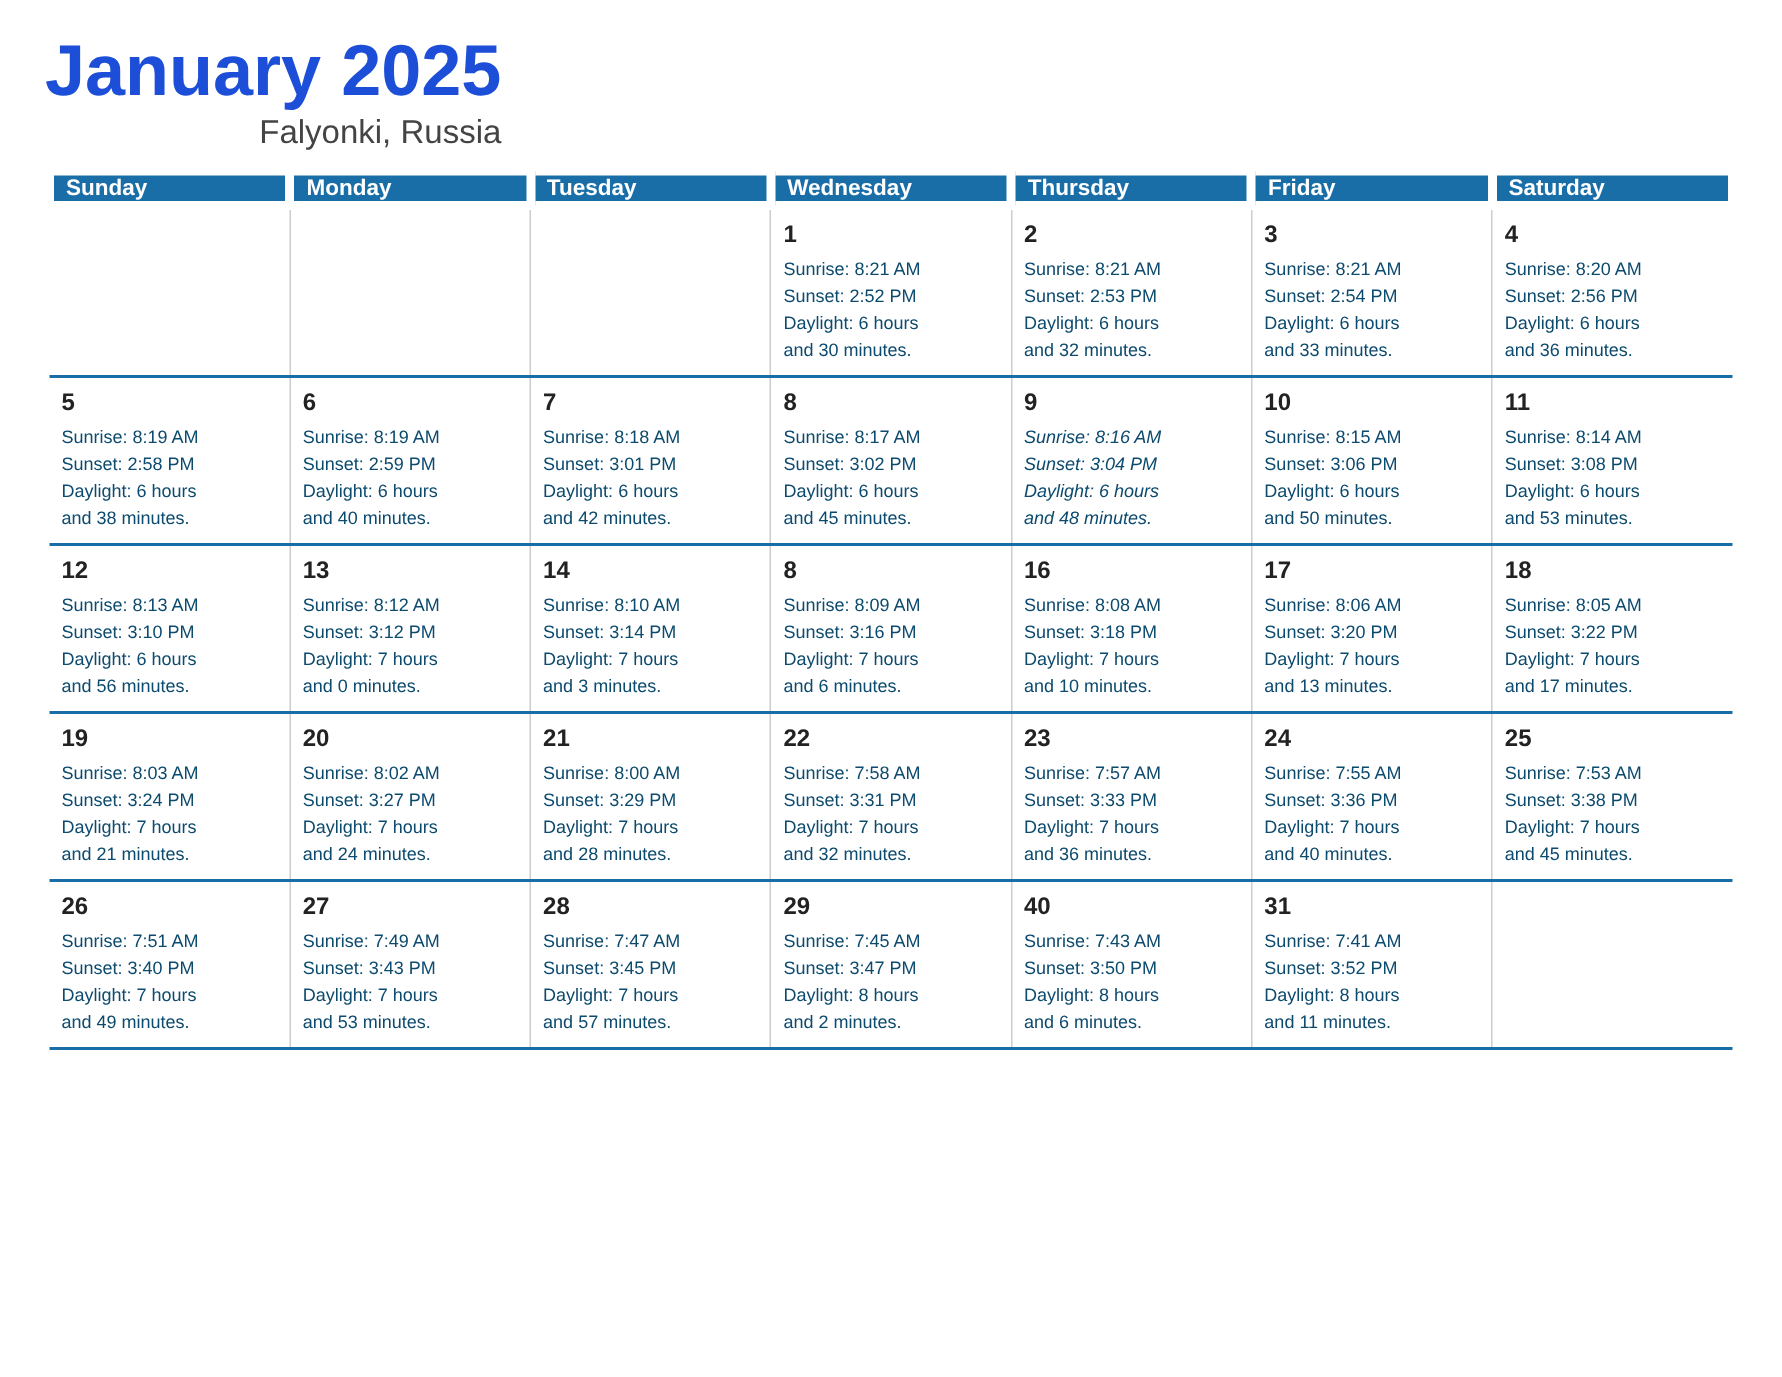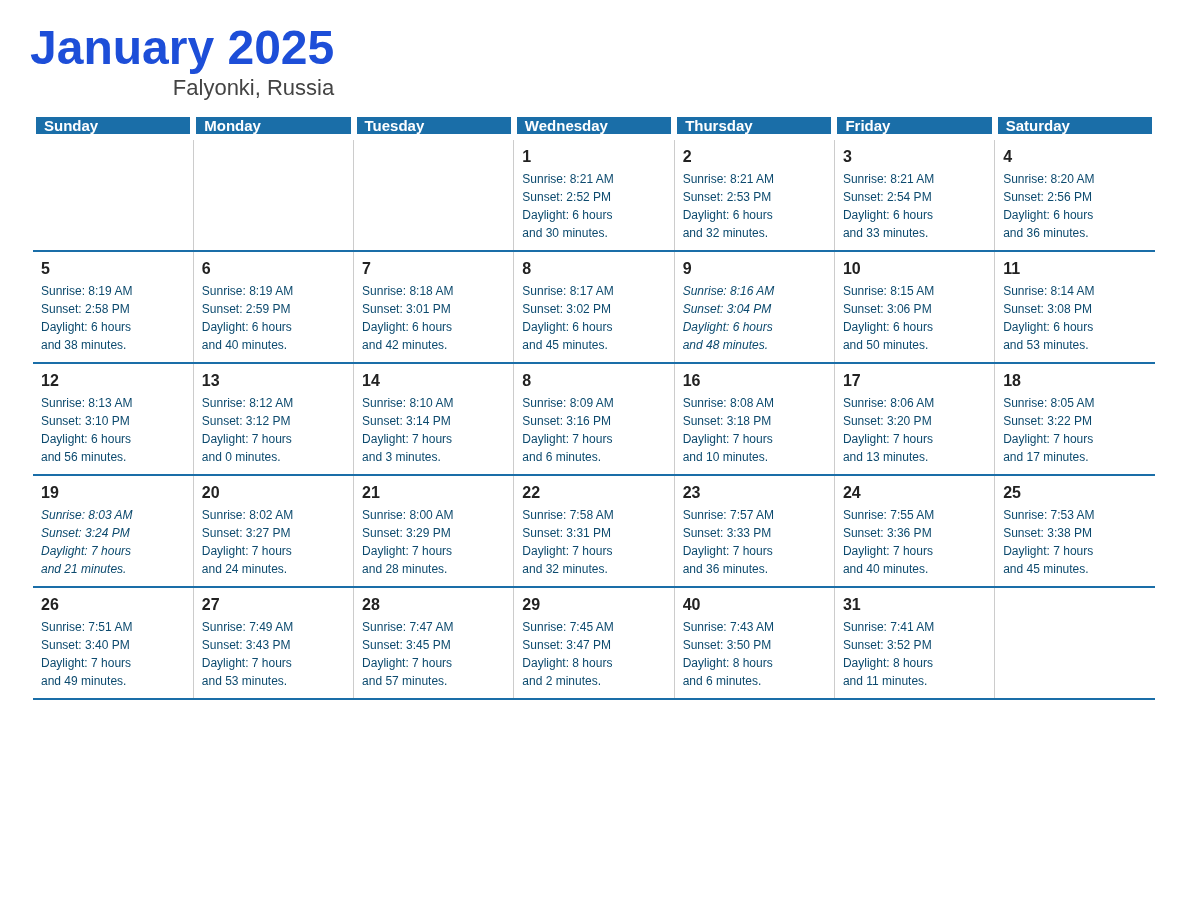--- a/index.html
+++ b/index.html
@@ -254,21 +254,21 @@
           <span class="day-number">18</span>
           <div class="day-info" style="white-space: pre-line;">Sunrise: 8:05 AM
 Sunset: 3:22 PM
 Daylight: 7 hours
 and 17 minutes.</div>
         </td>
       </tr>
       <tr>
         <td>
           <span class="day-number">19</span>
-          <div class="day-info" style="white-space: pre-line; font-style: italic;">Sunrise: 8:03 AM
+          <div class="day-info" style="white-space: pre-line;">Sunrise: 8:03 AM
 Sunset: 3:24 PM
 Daylight: 7 hours
 and 21 minutes.</div>
         </td>
         <td>
           <span class="day-number">20</span>
           <div class="day-info" style="white-space: pre-line;">Sunrise: 8:02 AM
 Sunset: 3:27 PM
 Daylight: 7 hours
 and 24 minutes.</div>

